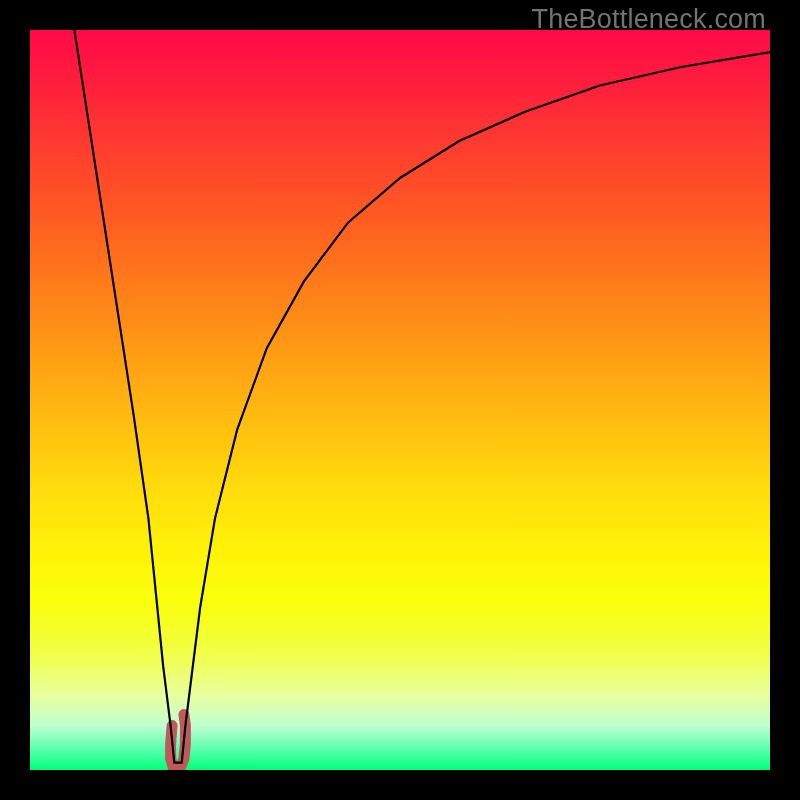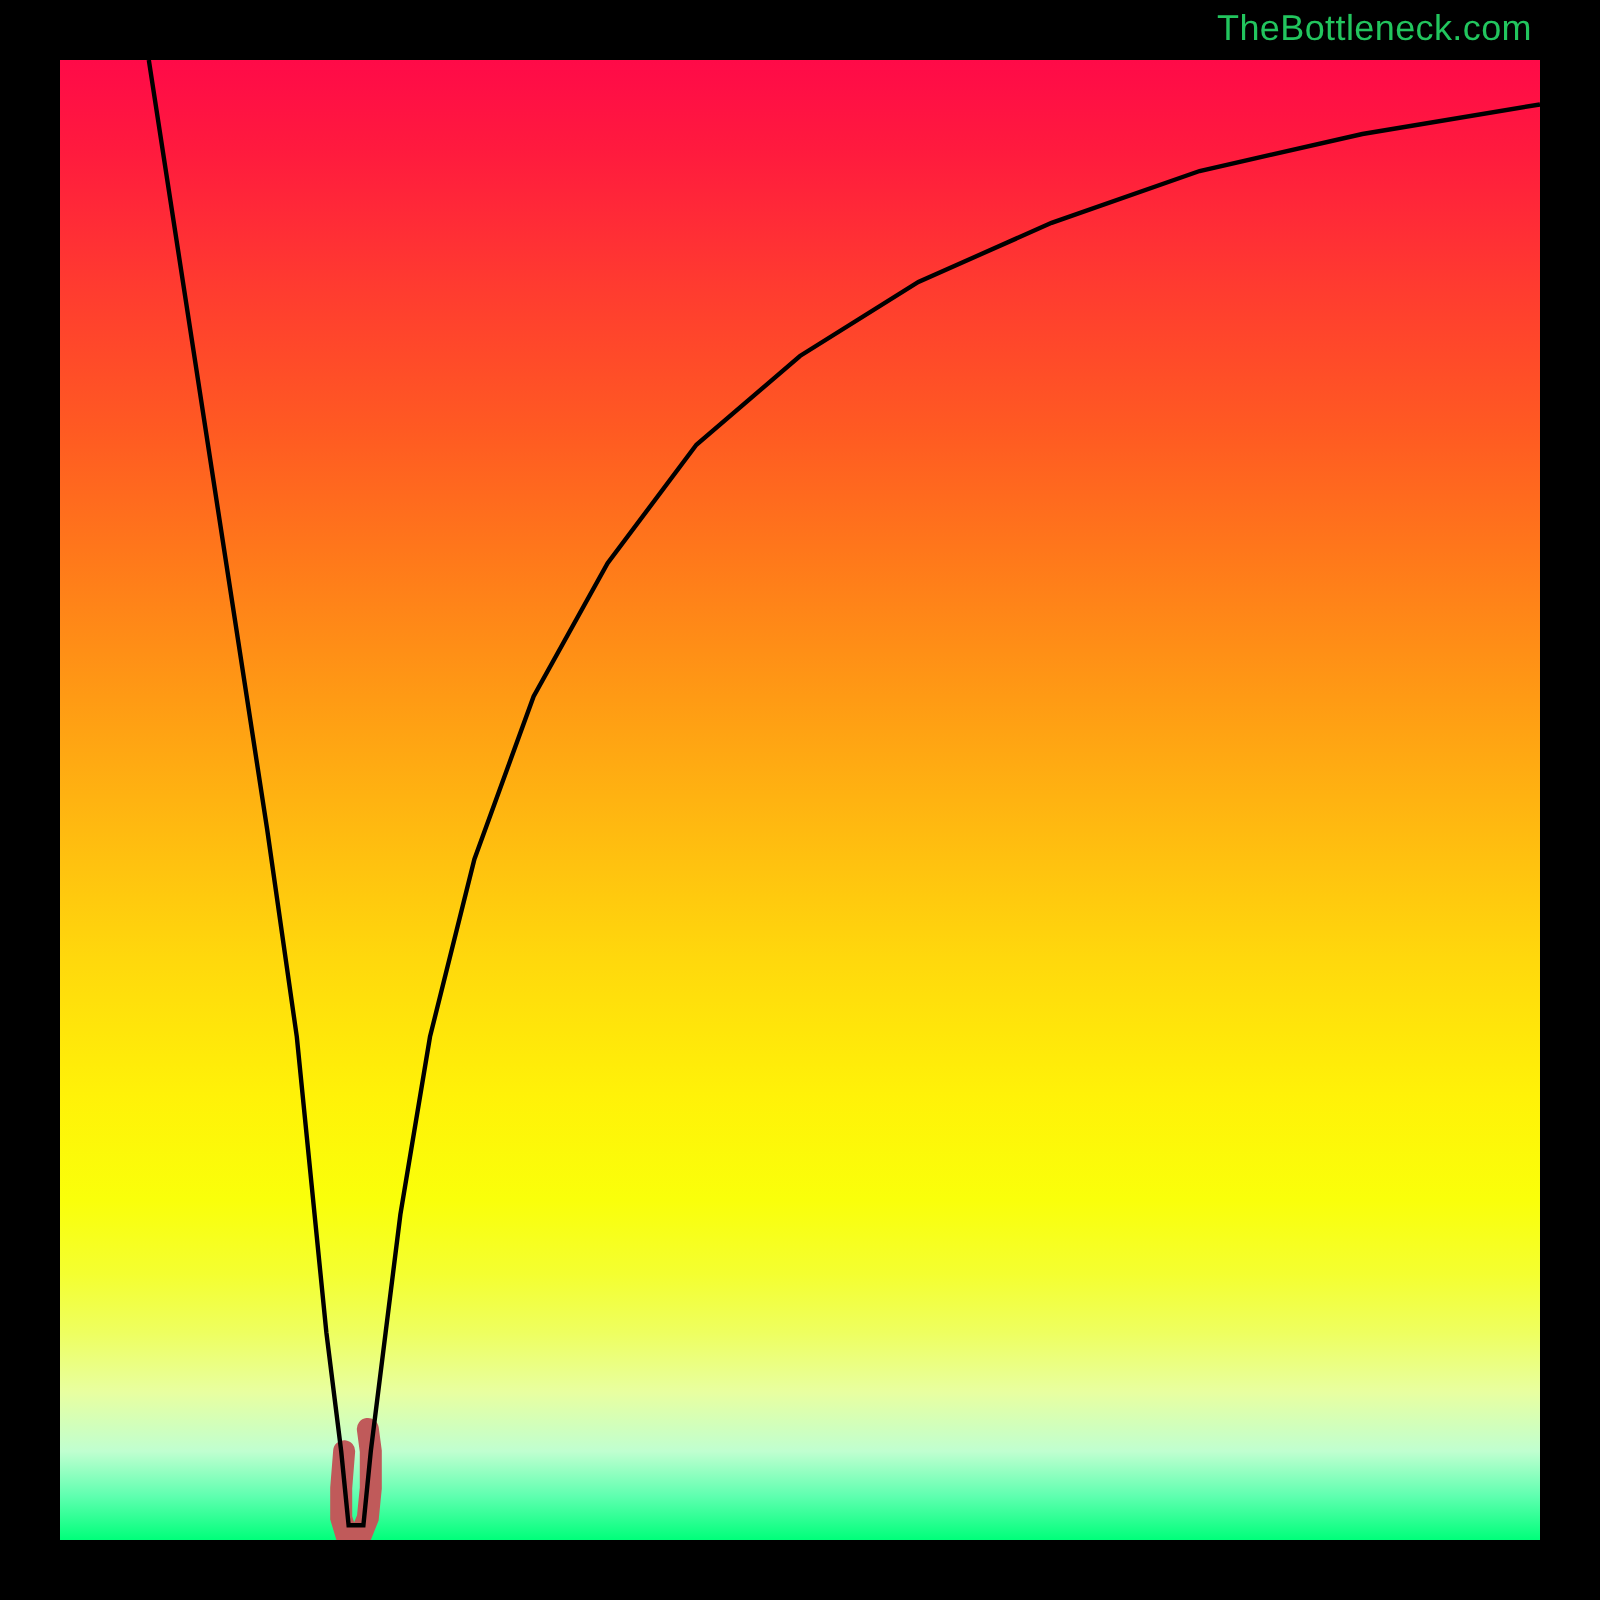--- a/index.html
+++ b/index.html
@@ -47,22 +47,22 @@
       #e8ffa0 90%,
       #c0ffd0 94%,
       #60ffb0 97%,
       #00ff7a 100%
     );
   }
   .watermark {
     position: absolute;
     top: 4px;
     right: 34px;
-    color: #22c55e;
-    font-size: 18px;
+    color: #737373;
+    font-size: 27px;
     letter-spacing: 0.2px;
     user-select: none;
   }
   svg.curve {
     position: absolute;
     left: 0;
     top: 0;
     width: 100%;
     height: 100%;
     overflow: visible;

